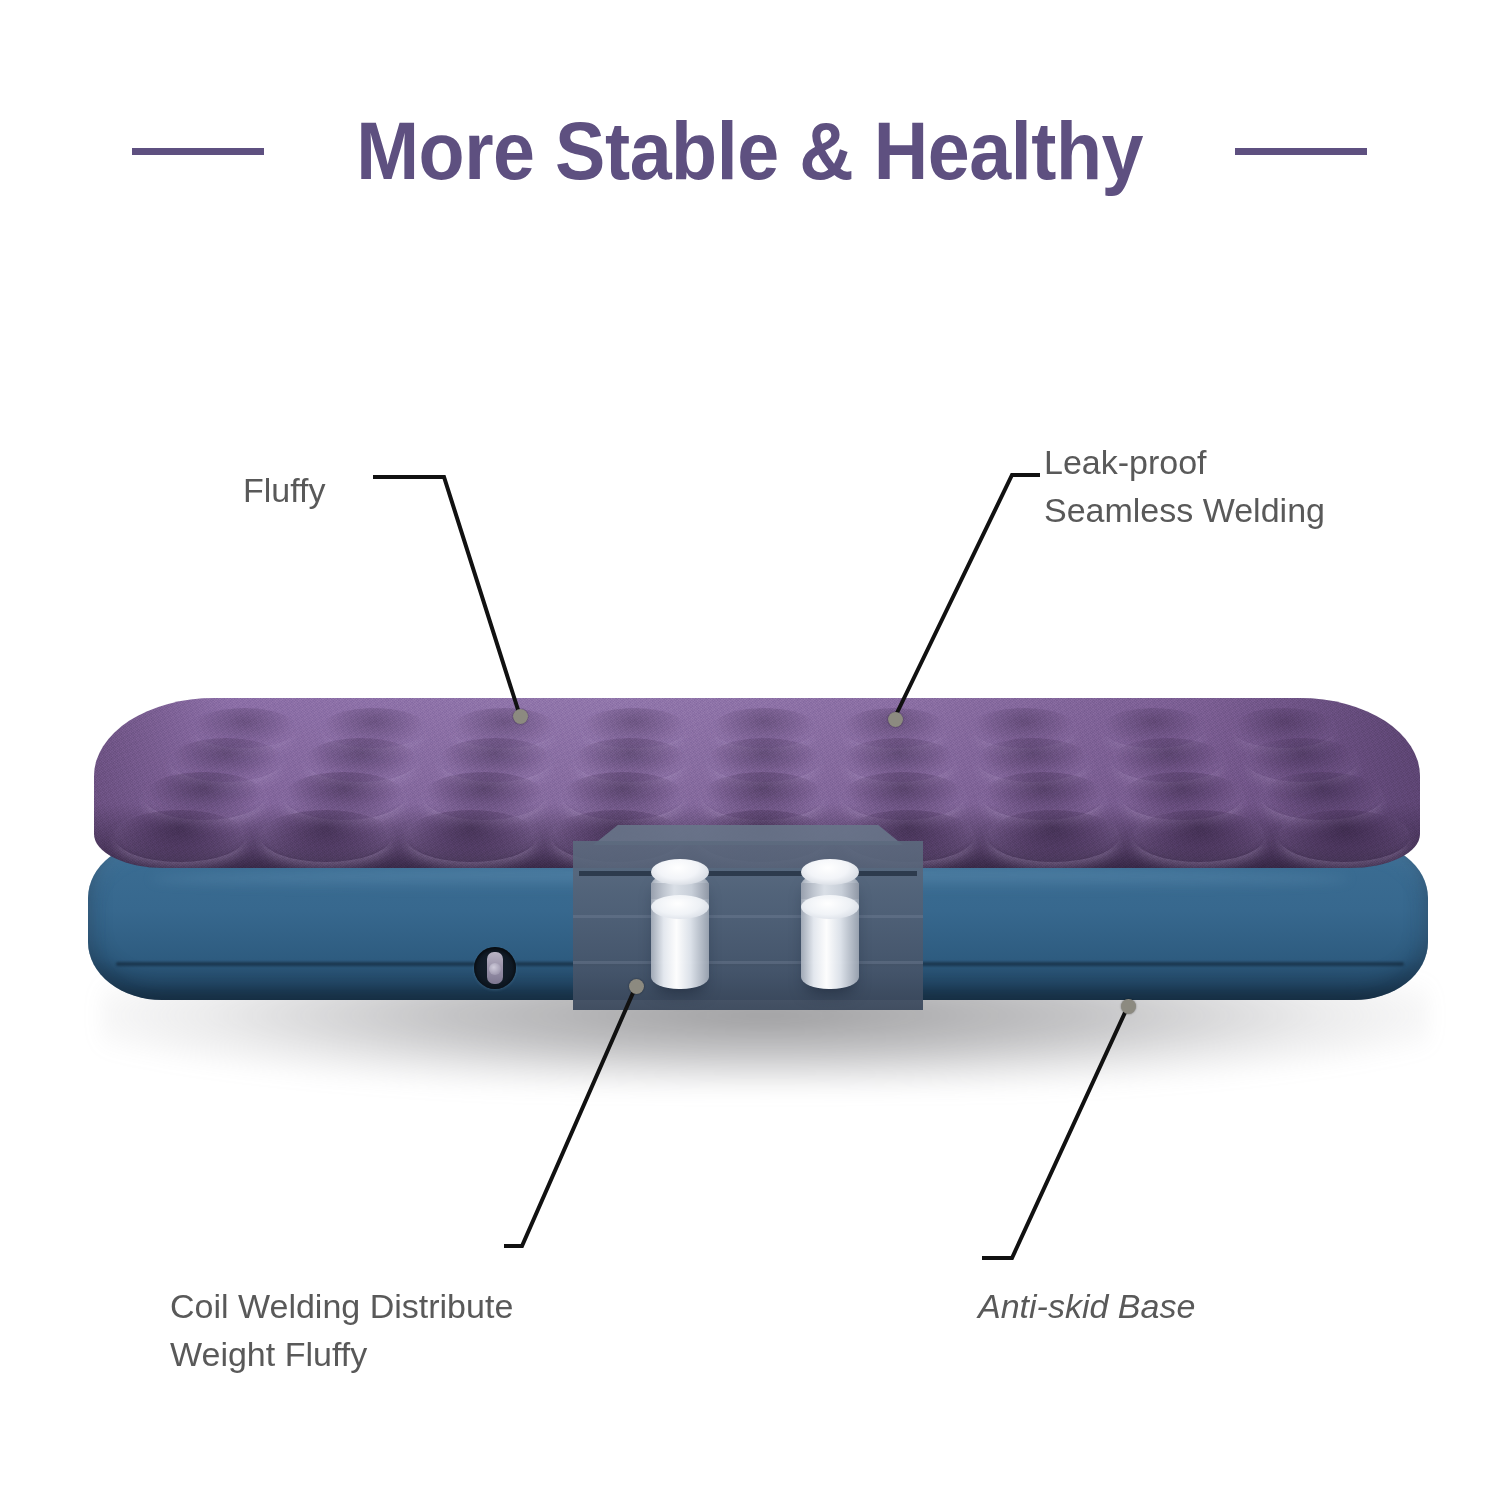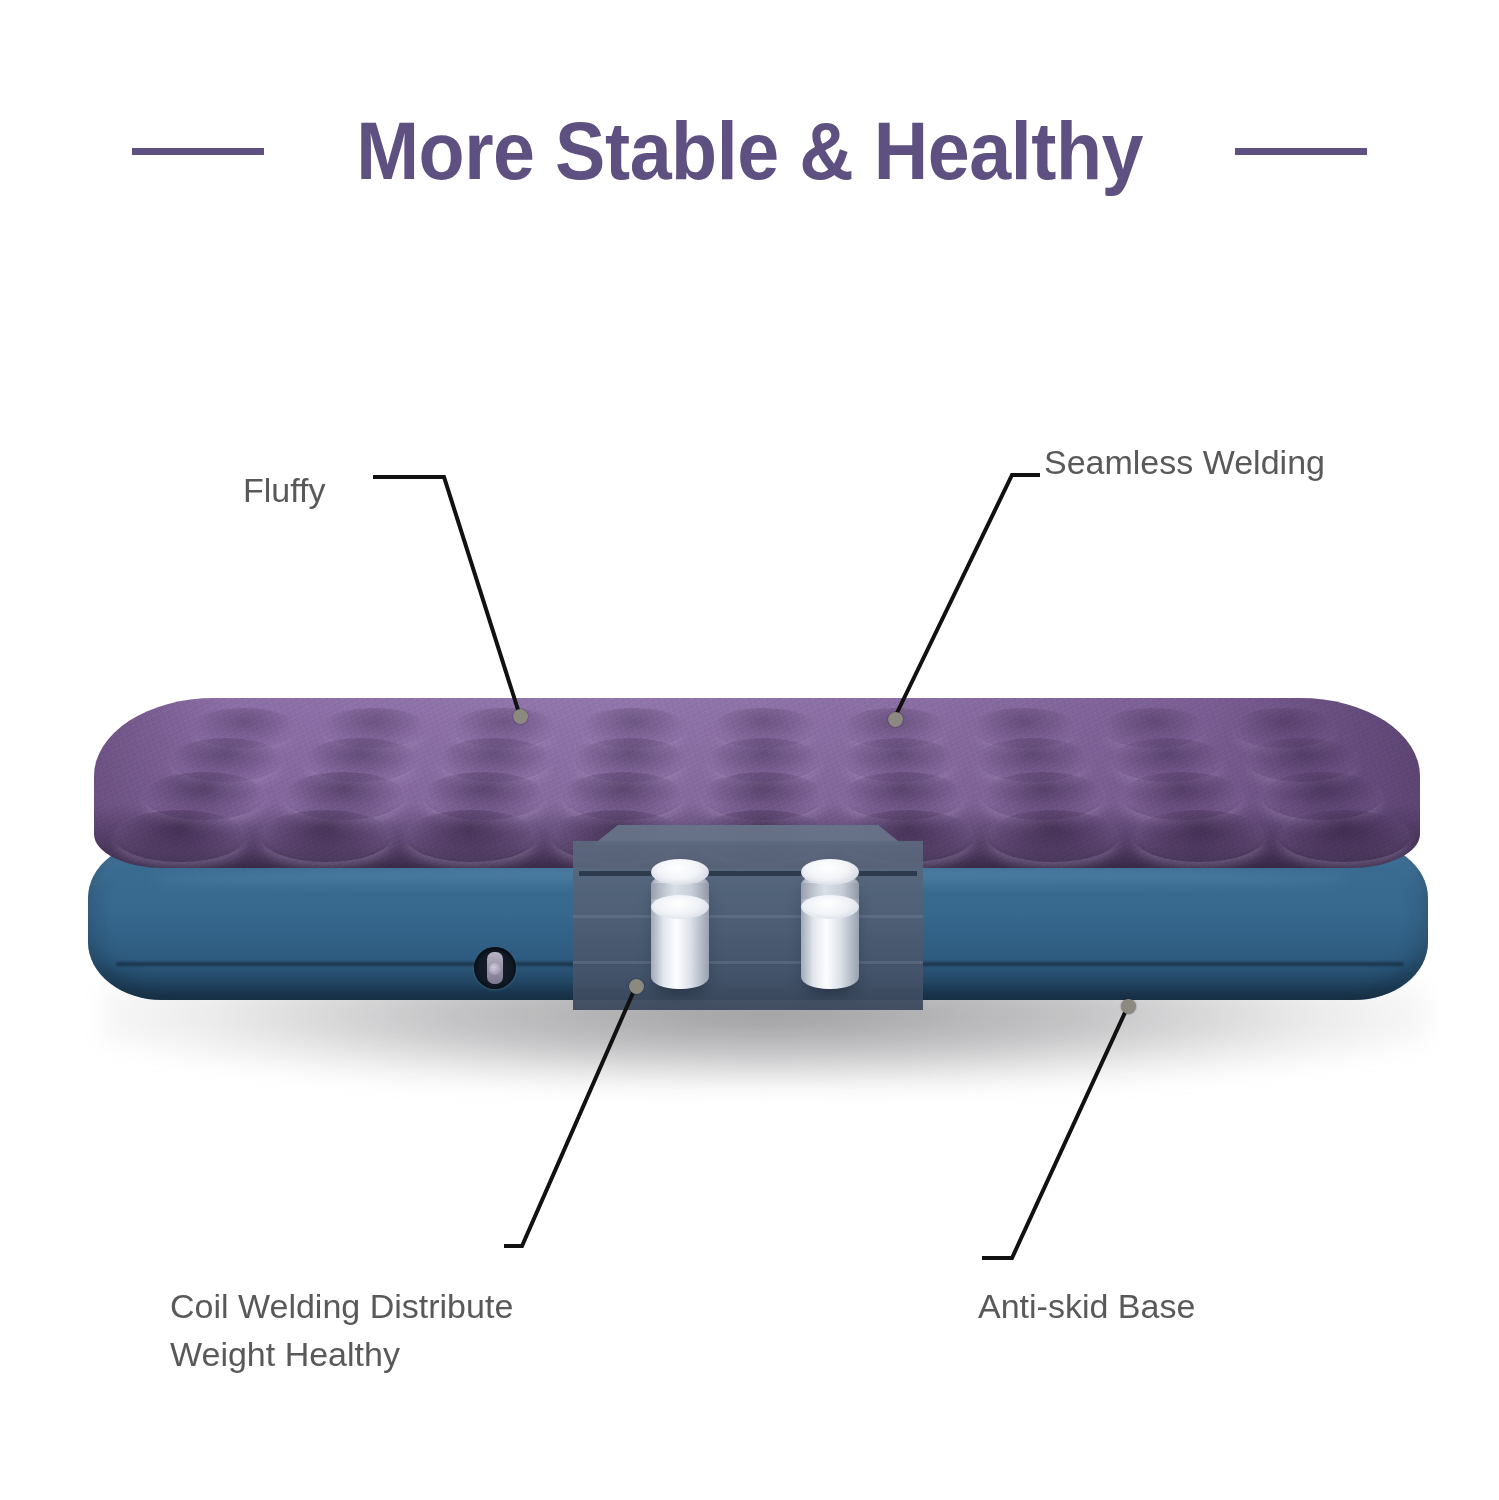--- a/index.html
+++ b/index.html
@@ -59,21 +59,21 @@
     font-size: 34px;
     font-family: "Liberation Sans", sans-serif;
     line-height: 1.42;
     white-space: nowrap;
   }
   .callout .ln { display: block; }
 
   #label-fluffy      { left: 243px; top: 466px; }
   #label-leakproof   { left: 1044px; top: 438px; }
   #label-coil        { left: 170px; top: 1282px; }
-  #label-antiskid    { left: 978px; top: 1282px; }
+  #label-antiskid    { left: 978px; top: 1282px; font-style: italic; }
 
   
   #leaders {
     position: absolute;
     left: 0; top: 0;
     width: 1499px;
     height: 1500px;
     pointer-events: none;
   }
 
@@ -429,25 +429,26 @@
   <div class="dot" style="left:513px;  top:709px;"></div>
   <div class="dot" style="left:888px;  top:712px;"></div>
   <div class="dot" style="left:629px;  top:979px;"></div>
   <div class="dot" style="left:1121px; top:999px;"></div>
 
   <div class="callout" id="label-fluffy">
     <span class="ln">Fluffy</span>
   </div>
 
   <div class="callout" id="label-leakproof">
+    <span class="ln">Leak-proof</span>
     <span class="ln">Seamless  Welding</span>
   </div>
 
   <div class="callout" id="label-coil">
     <span class="ln">Coil Welding Distribute</span>
-    <span class="ln">Weight Healthy</span>
+    <span class="ln">Weight Fluffy</span>
   </div>
 
   <div class="callout" id="label-antiskid">
     <span class="ln">Anti-skid Base</span>
   </div>
 
 </div>
 
 </body></html>

